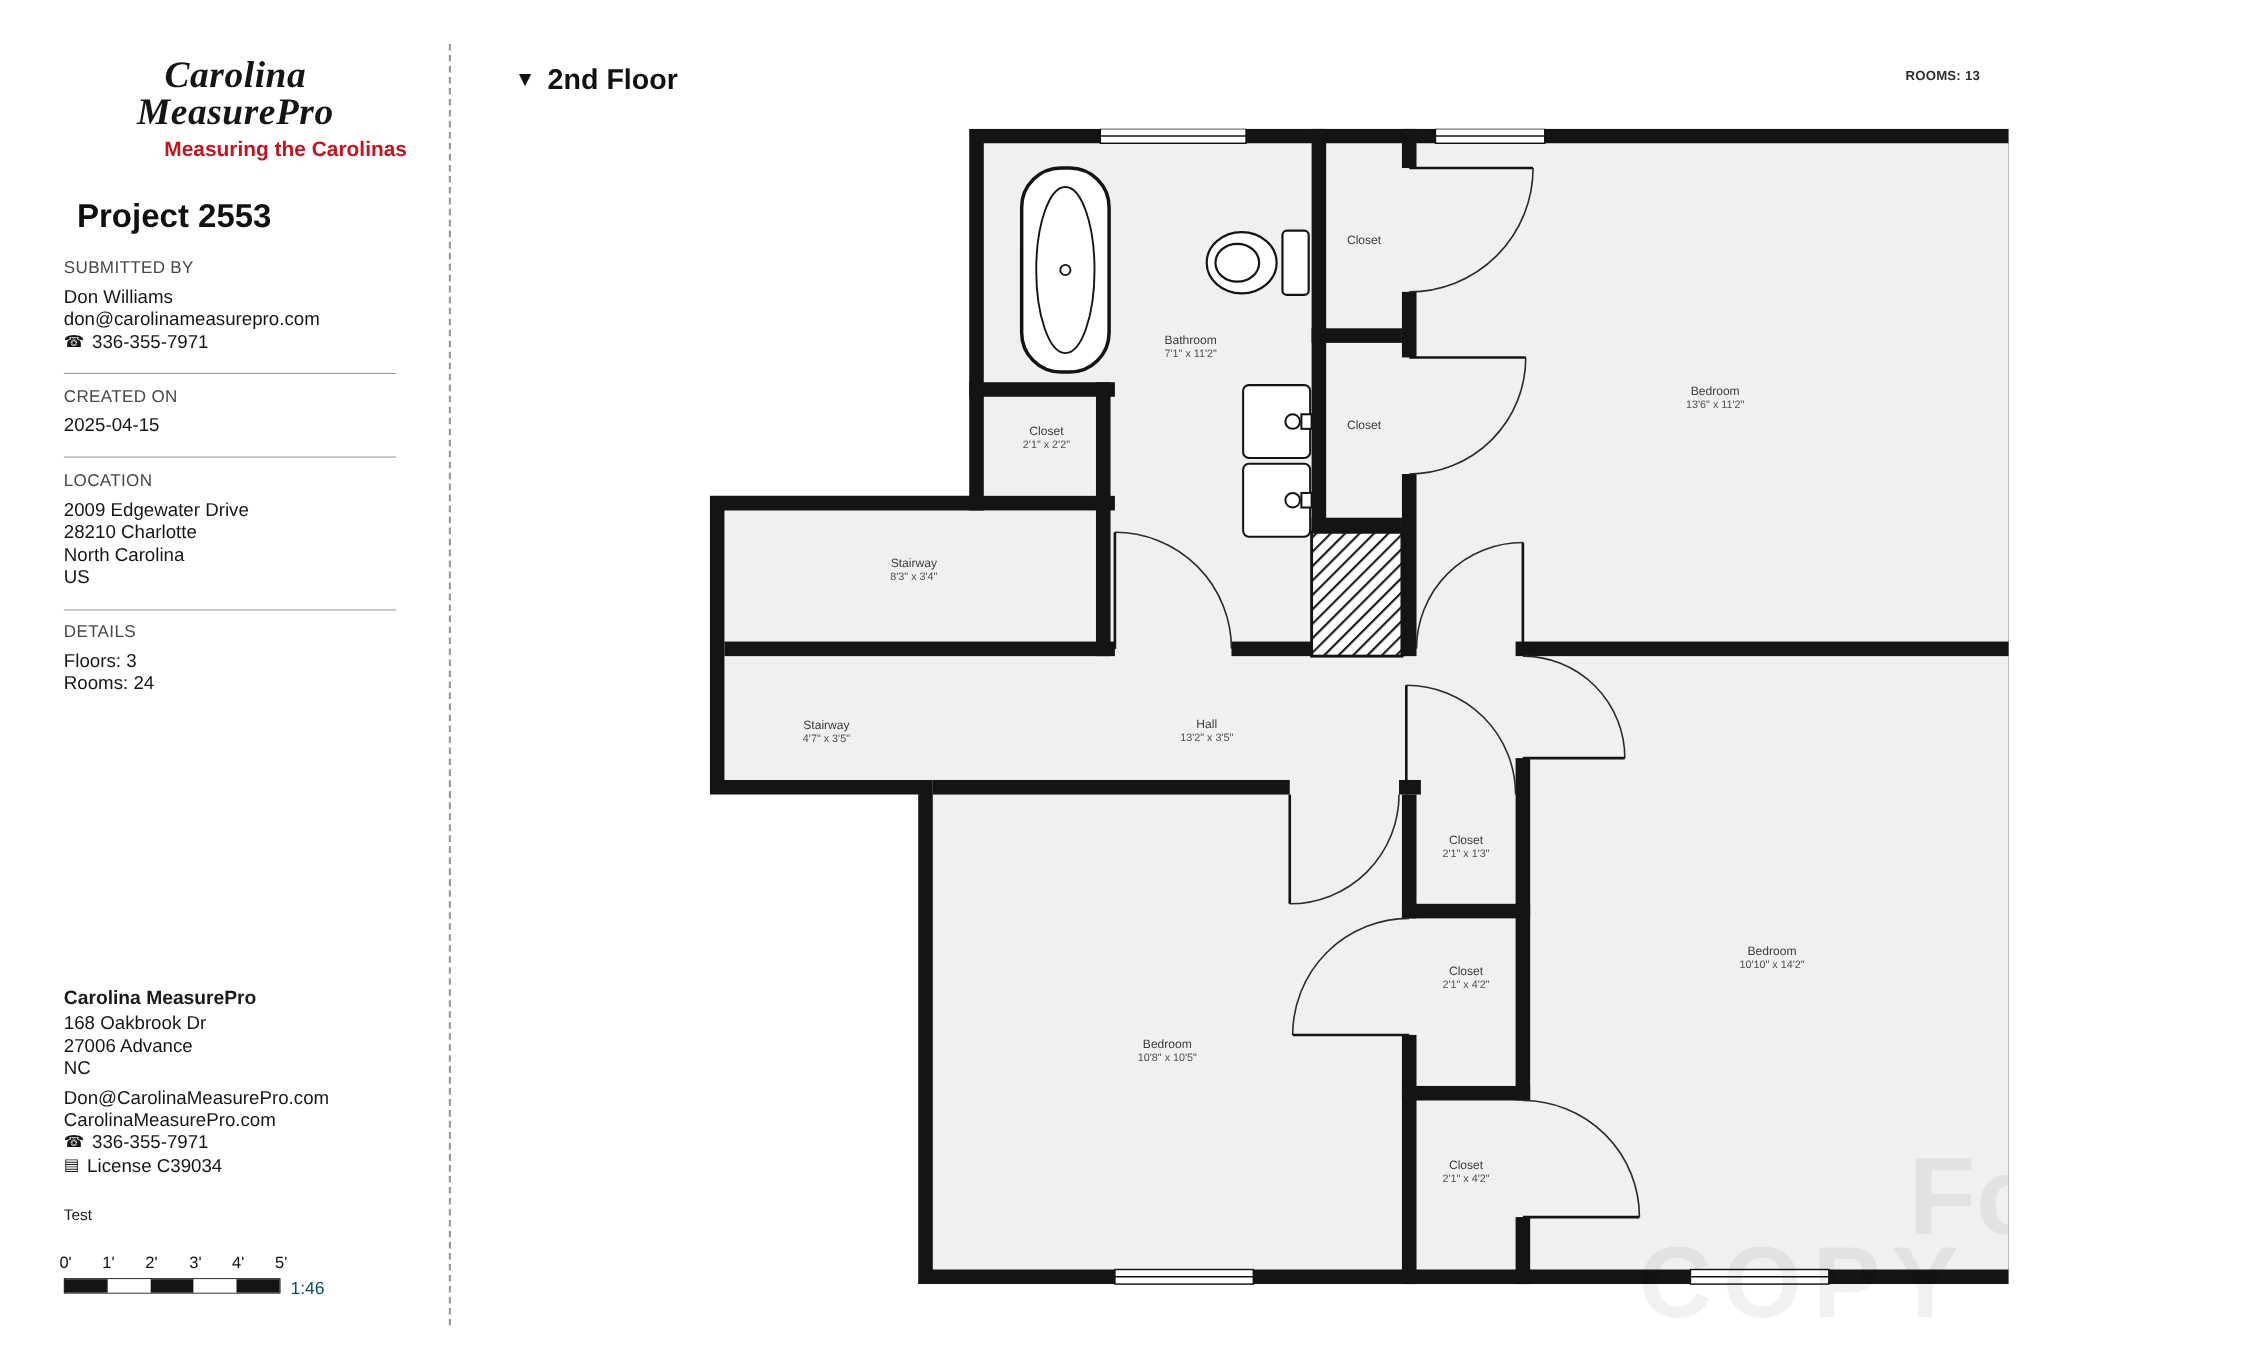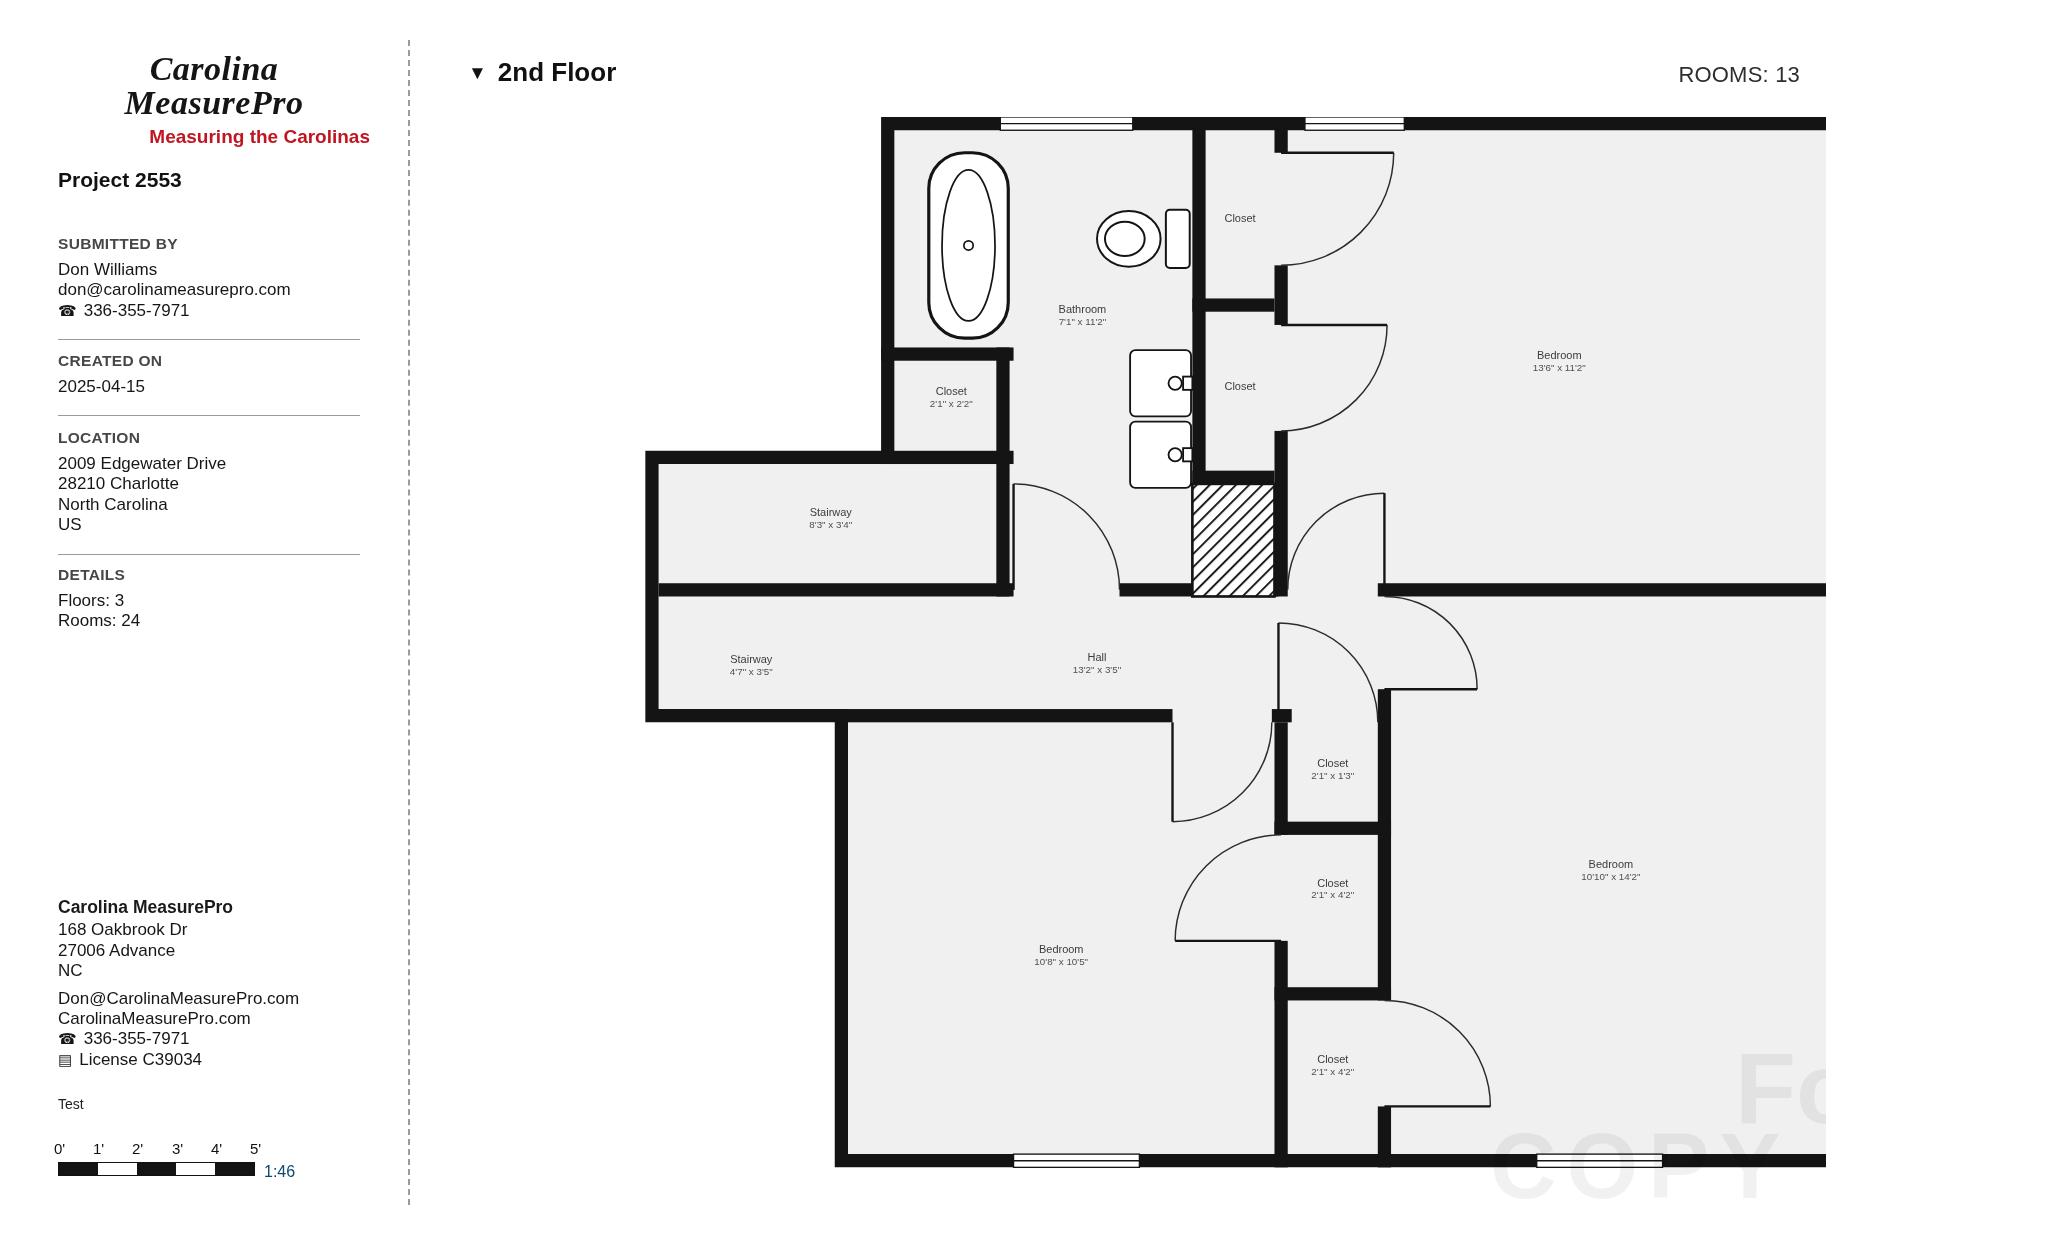--- a/index.html
+++ b/index.html
@@ -6,22 +6,22 @@
   html,body { margin:0; padding:0; background:#ffffff; }
   body { font-family:"Liberation Sans", sans-serif; color:#1a1a1a; }
   .page { position:relative; width:1826px; height:1242px; background:#fff; overflow:hidden; }
 
   
   .sidebar { position:absolute; left:58px; top:0; width:312px; height:100%; }
   .blk { position:absolute; left:0; width:100%; }
   .logo-name { font-family:"Liberation Serif", serif; font-style:italic; font-weight:bold;
                font-size:34px; letter-spacing:.5px; color:#151515; text-align:center; line-height:1; }
   .logo-tagline { font-size:19px; font-weight:bold; color:#c01622; text-align:right; margin-top:6px; }
-  .project { font-size:21px; font-weight:bold; margin:0; color:#111; }
-  .sec-head { font-size:15.5px; font-weight:bold; color:#474747; letter-spacing:.3px; margin-bottom:7px; }
+  .project { font-size:30px; font-weight:bold; margin:12px; color:#111; }
+  .sec-head { font-size:15.5px; font-weight:normal; color:#474747; letter-spacing:.3px; margin-bottom:7px; }
   .line { font-size:17px; line-height:20.4px; color:#161616; }
   .rowi { display:flex; align-items:center; gap:7px; }
   .gicon { font-size:15px; line-height:20.4px; }
   .hr { position:absolute; left:0; width:302px; height:0; border-top:1px solid #9a9a9a; }
   .company-name { font-size:17.5px; font-weight:bold; line-height:20.4px; margin-bottom:3px; }
   .mt { margin-top:7px; }
   .test { font-size:14px; color:#222; }
 
   
   .scalebar { position:absolute; left:0; top:1140px; width:312px; height:70px; }
@@ -31,21 +31,21 @@
   .seg.b { background:#141414; } .seg.w { background:#ffffff; }
   .ratio { position:absolute; left:206px; top:23px; font-size:16px; color:#0c4a6e; }
 
   
   .vdivider { position:absolute; left:408px; top:40px; height:1165px; width:0; border-left:2px dashed #9b9b9b; }
 
   
   .floor-header { position:absolute; left:468px; top:57px; display:flex; align-items:center; gap:11px;
                   font-size:26px; font-weight:bold; color:#111; cursor:pointer; }
   .tri { font-size:19px; line-height:1; }
-  .rooms-count { position:absolute; top:62px; right:26px; font-size:22px; font-weight:normal; color:#2e2e2e; letter-spacing:.2px; }
+  .rooms-count { position:absolute; top:62px; right:26px; font-size:12px; font-weight:bold; color:#2e2e2e; letter-spacing:.2px; }
 
   
   .plan { position:absolute; left:645px; top:117px; width:1206px; height:1053px; }
   .rname { fill:#3b3b3b; }
   .rdims { fill:#505050; }
 
   
   .watermark { position:absolute; font-weight:bold; color:rgba(0,0,0,0.055); pointer-events:none; line-height:1; }
   .wm1 { left:1735px; top:1038px; font-size:100px; }
   .wm2 { left:1490px; top:1120px; font-size:92px; letter-spacing:10px; }

